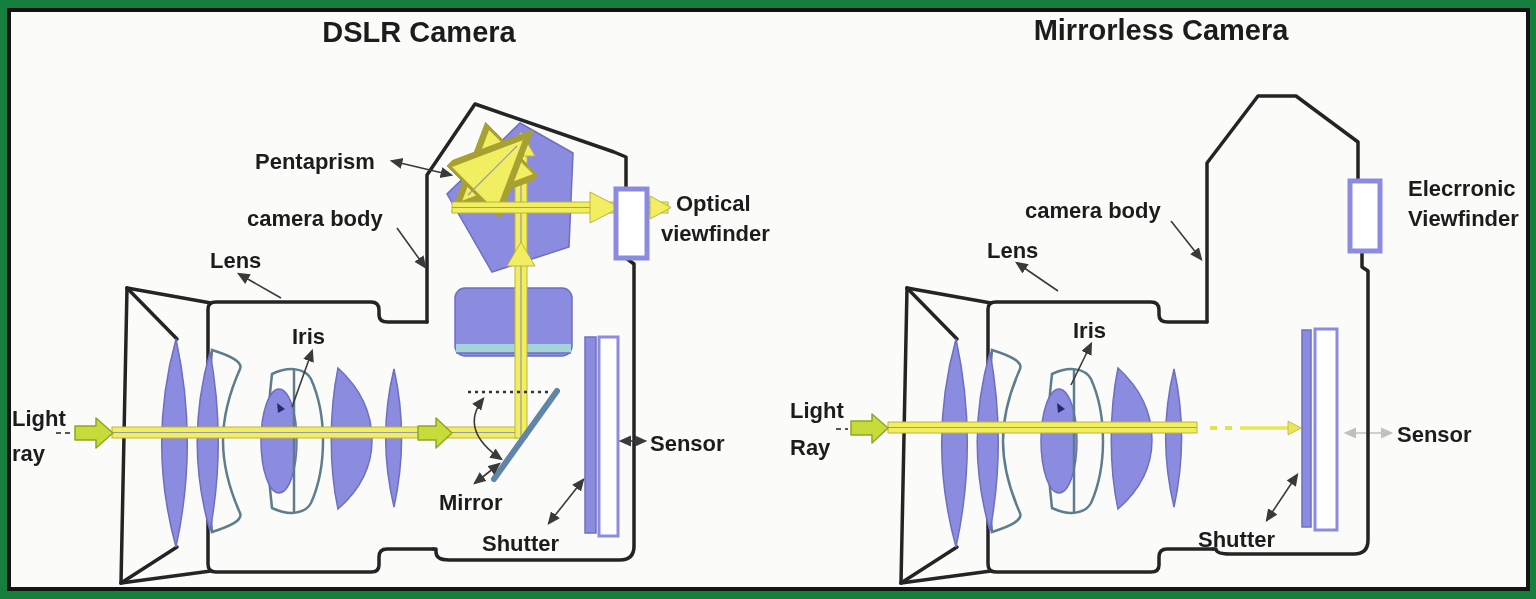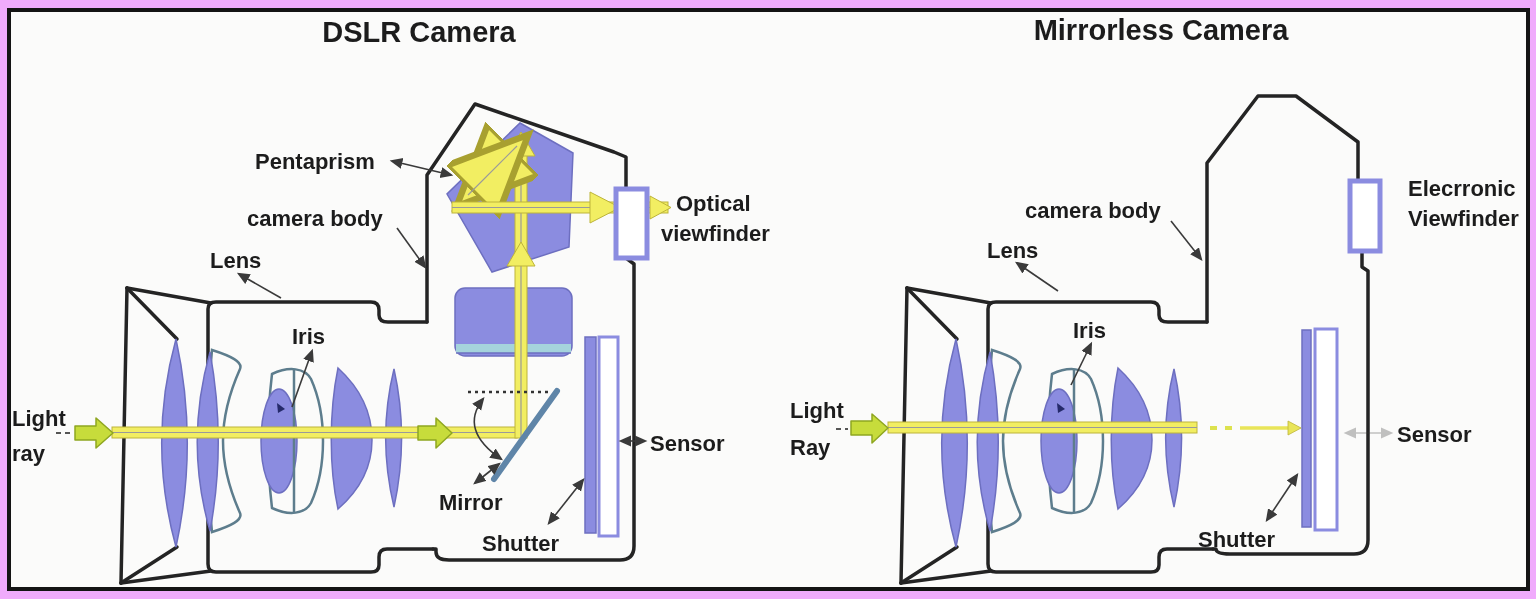--- a/index.html
+++ b/index.html
@@ -2,21 +2,21 @@
 <html style="--ink: #1c1c1c; --outline: #242424; --purple: #8b8ce0; --purple-border: #6d6fc0; --teal-outline: #5d7d8d; --yellow: #f2ee62; --yellow-border: #bdb43a; --green-arrow: #c7dc3b; --green-arrow-border: #8fa620; --mirror-blue: #5f85a8; --cyan: #a5d3dc; --leader: #3a3a3a; --bg: #fbfbfa;"><head>
 <meta charset="utf-8">
 <style>
   :root{
     --ink:#1c1c1c; --outline:#242424; --purple:#8b8ce0; --purple-border:#6d6fc0;
     --teal-outline:#5d7d8d; --yellow:#f2ee62; --yellow-border:#bdb43a;
     --green-arrow:#c7dc3b; --green-arrow-border:#8fa620; --mirror-blue:#5f85a8;
     --cyan:#a5d3dc; --leader:#3a3a3a; --bg:#fbfbfa;
   }
   html,body{margin:0;padding:0;background:#ffffff;}
-  .stage{position:relative;width:1536px;height:599px;background:#f0abfc;overflow:hidden;}
+  .stage{position:relative;width:1536px;height:599px;background:#15803d;overflow:hidden;}
   svg{position:absolute;left:0;top:0;}
   .t-title{font:bold 29px "Liberation Sans",sans-serif;fill:var(--ink);}
   .t-label{font:bold 22px "Liberation Sans",sans-serif;fill:var(--ink);}
   .outline{stroke:var(--outline);stroke-width:3.5;fill:none;stroke-linejoin:round;stroke-linecap:round;}
   .lens-purple{fill:var(--purple);stroke:var(--purple-border);stroke-width:1.5;}
   .lens-outline{fill:none;stroke:var(--teal-outline);stroke-width:2.5;}
   .ray{fill:var(--yellow);stroke:var(--yellow-border);stroke-width:1;}
   .rayline{stroke:#9a9a9a;stroke-width:1.2;fill:none;}
   .garrow{fill:var(--green-arrow);stroke:var(--green-arrow-border);stroke-width:1.5;stroke-linejoin:round;}
   .leader{stroke:var(--leader);stroke-width:1.6;fill:none;}

